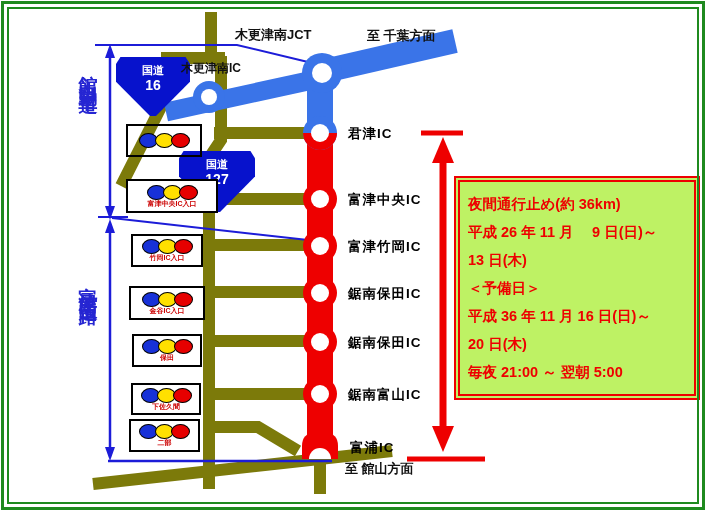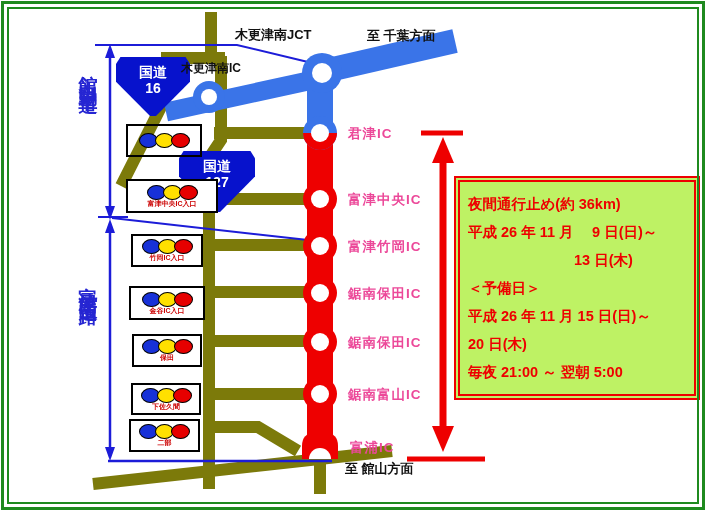--- a/index.html
+++ b/index.html
@@ -4,43 +4,43 @@
 <style>
   html,body{margin:0;padding:0;background:#fff;}
   #stage{position:relative;width:706px;height:511px;background:#fff;overflow:hidden;
          font-family:"Liberation Sans",sans-serif;}
   .frame-outer{position:absolute;inset:1px;border:3px solid #1f8a1f;pointer-events:none;z-index:50;}
   .frame-inner{position:absolute;inset:7px;border:2px solid #1f8a1f;pointer-events:none;z-index:50;}
   #map-svg{position:absolute;left:0;top:0;z-index:1;}
   .abs{position:absolute;}
   .blk-label{color:#111;font-weight:bold;font-size:13px;white-space:nowrap;z-index:10;}
   .sm{font-size:12px;}
-  .ic-label{position:absolute;color:#ec4899;font-weight:bold;font-size:13.5px;
+  .ic-label{position:absolute;color:#000000;font-weight:bold;font-size:13.5px;
             letter-spacing:1px;white-space:nowrap;z-index:10;}
   .v-label{position:absolute;writing-mode:vertical-rl;text-orientation:upright;
            color:#2626d2;font-weight:bold;font-size:19px;letter-spacing:4px;
            white-space:nowrap;z-index:10;}
   .shield{position:absolute;background:#0712cc;z-index:8;display:flex;flex-direction:column;
           align-items:center;color:#fff;font-weight:bold;line-height:1.15;padding-top:7px;
           clip-path:polygon(6% 0,94% 0,100% 12%,100% 42%,54% 100%,46% 100%,0 42%,0 12%);}
-  .shield .pref{font-size:14px;}
+  .shield .pref{font-size:11px;}
   .shield .num{font-size:14px;}
   .sig-box{position:absolute;border:2px solid #000;background:#fff;z-index:9;
            display:flex;flex-direction:column;align-items:center;justify-content:center;}
   .sig-box.transparent{background:transparent;}
   .lights{display:flex;flex-direction:row;}
   .light{width:17px;height:13px;border-radius:50%;border:1px solid #000;margin:0 -1.5px;}
   .l-blue{background:#1731d8;} .l-yellow{background:#ffe000;} .l-red{background:#e60000;}
   .sig-text{font-size:7px;line-height:1.1;color:#cc0000;font-weight:bold;white-space:nowrap;}
   #notice{position:absolute;left:454px;top:176px;width:246px;height:224px;
           border:2px solid #ee0000;background:#bef264;z-index:12;box-sizing:border-box;padding:2px;}
   #notice .inner{border:2px solid #ee0000;width:100%;height:100%;box-sizing:border-box;
           padding:8px 6px 0 8px;color:#ee0000;font-weight:bold;font-size:14.5px;line-height:28px;
           white-space:nowrap;}
-  .ind1{margin-left:106px;} .ind2{}
+  .ind1{} .ind2{}
 </style>
 </head>
 <body>
 
 <div id="stage">
 
   <svg id="map-svg" width="706" height="511" viewBox="0 0 706 511">
 
     <g stroke="#7c7a0a" stroke-width="12" fill="none">
       <path d="M211,12 V58"></path>
@@ -193,21 +193,21 @@
   <div class="ic-label" style="left:348px;top:334px;">鋸南保田IC</div>
   <div class="ic-label" style="left:348px;top:386px;">鋸南富山IC</div>
   <div class="ic-label" style="left:350px;top:439px;">富浦IC</div>
 
   <div id="notice">
     <div class="inner">
       <div>夜間通行止め(約 36km)</div>
       <div>平成 26 年 11 月　 9 日(日)～</div>
       <div class="ind1">13 日(木)</div>
       <div>＜予備日＞</div>
-      <div>平成 26 年 11 月 15 日(日)～</div>
+      <div>平成 36 年 11 月 16 日(日)～</div>
       <div class="ind2">20 日(木)</div>
       <div>毎夜 21:00 ～ 翌朝 5:00</div>
     </div>
   </div>
 
   <div class="frame-outer"></div>
   <div class="frame-inner"></div>
 </div>
 
 </body></html>

